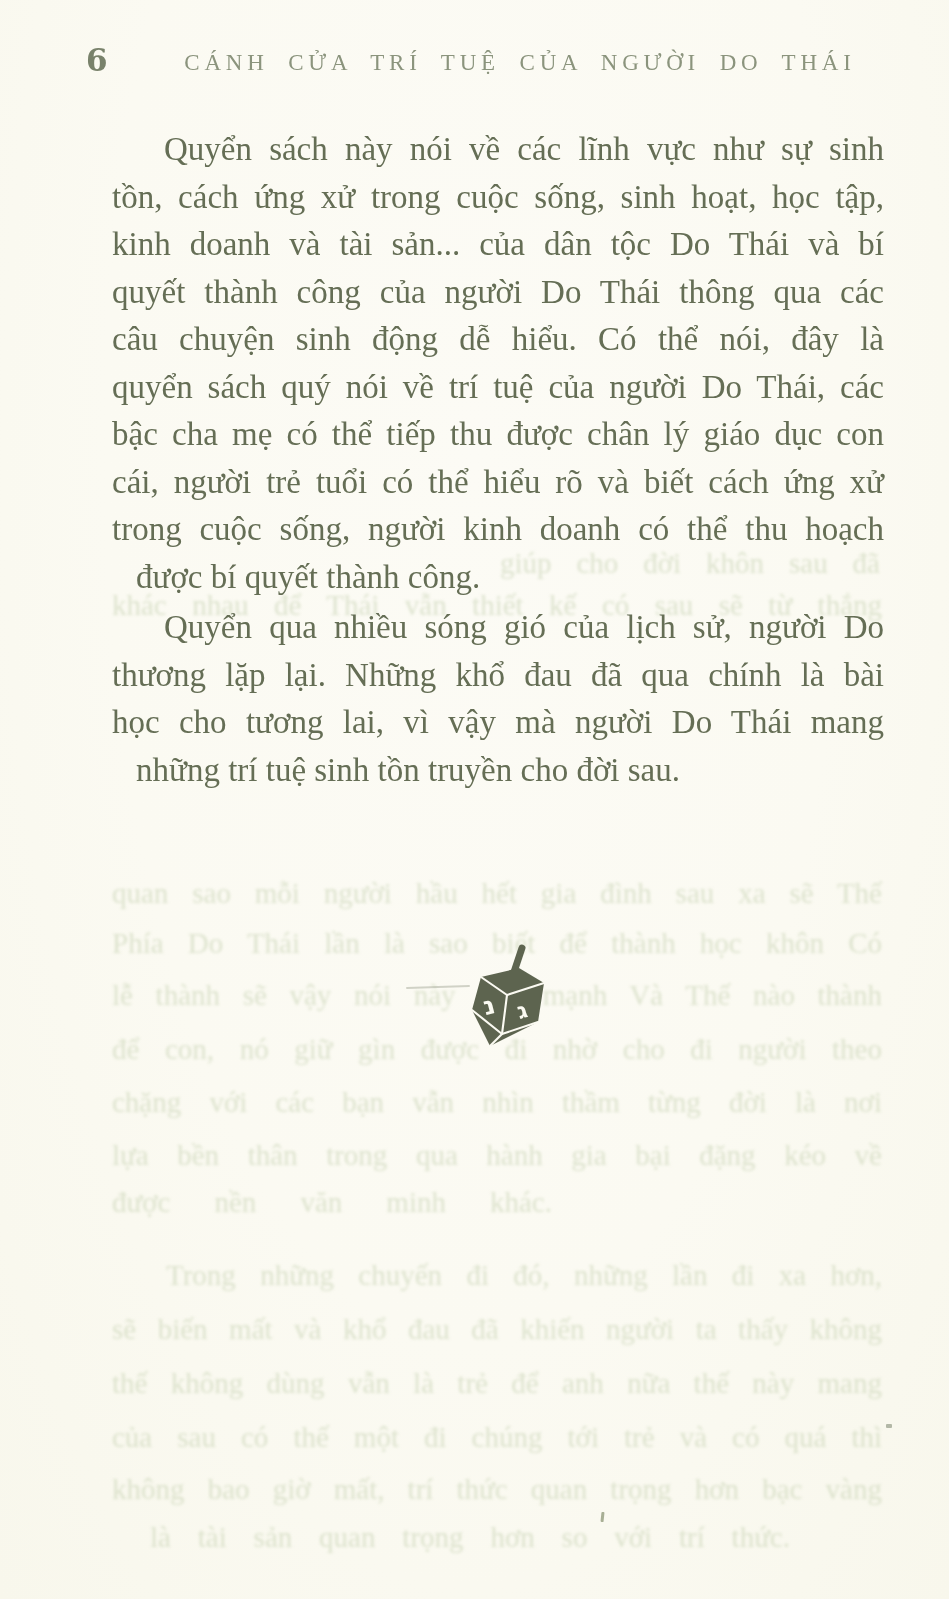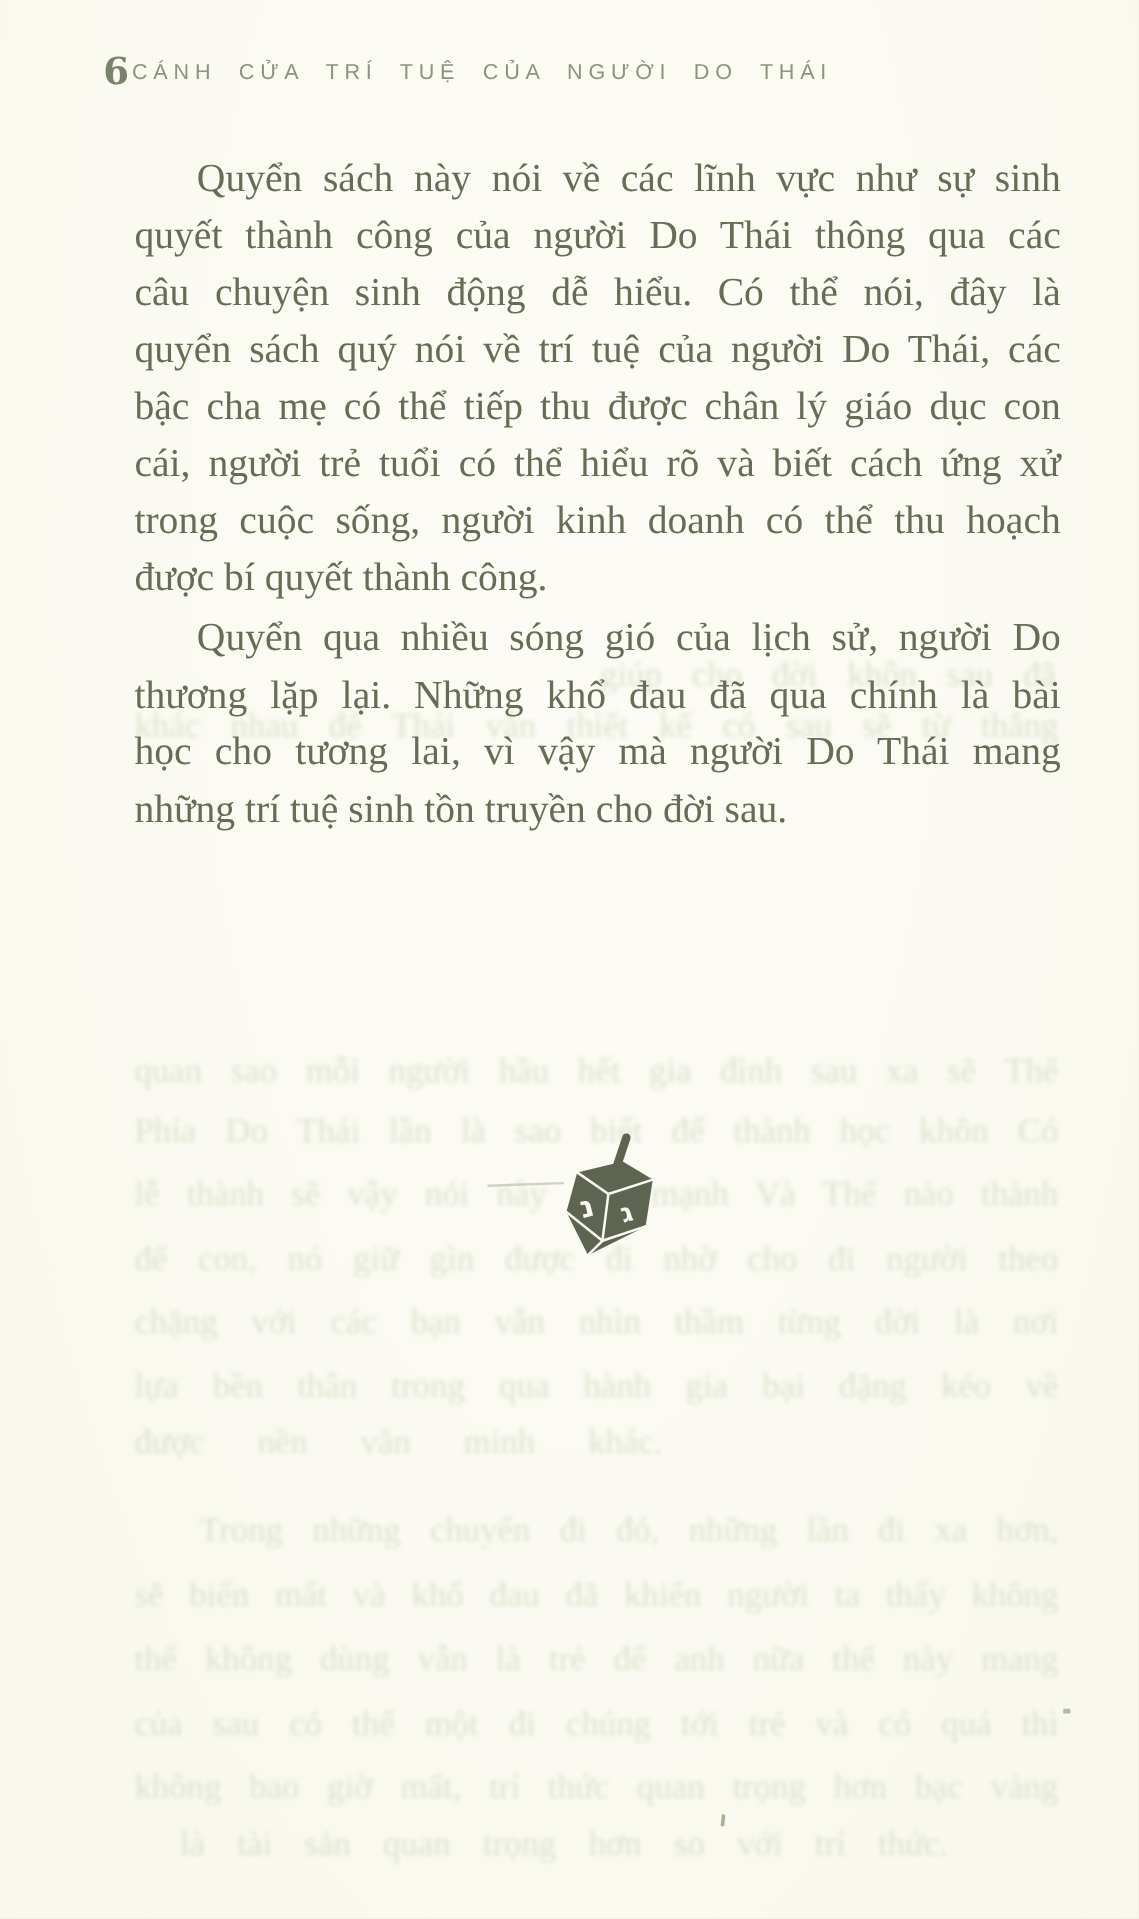--- a/index.html
+++ b/index.html
@@ -20,35 +20,36 @@
     overflow:hidden;
   }
   
   .page-number{
     position:absolute;left:86px;top:42px;
     font-family:"DejaVu Serif","Liberation Serif",serif;
     font-weight:bold;font-size:31px;color:var(--pagenum-color);
   }
   .running-title{
     position:absolute;top:50px;left:110px;width:820px;
-    font-family:Liberation Sans, sans-serif;
-    font-size:18px;letter-spacing:4.8px;word-spacing:9px;
+    text-align:center;
+    font-family:Liberation Serif, serif;
+    font-size:23px;letter-spacing:4.8px;word-spacing:9px;
     color:var(--header-color);
     white-space:nowrap;
   }
   
   .body-text{
     position:absolute;left:112px;top:126px;width:772px;
     font-size:33px;line-height:47.5px;color:var(--body-color);
   }
   .para{margin:0;}
   .para + .para{margin-top:3px;}
   .line{text-align:justify;text-align-last:justify;}
   .line.first{text-indent:52px;}
-  .line.last{text-align-last:auto;}
+  .line.last{text-align-last:auto;margin-left:24px;}
   
   .bleed-layer{position:absolute;inset:0;pointer-events:none;}
   .ghost{
     position:absolute;
     font-size:29px;line-height:34px;
     color:var(--ghost-color);
     opacity:.55;
     filter:blur(1.6px);
     text-align:justify;text-align-last:justify;
     white-space:nowrap;overflow:hidden;
@@ -91,20 +92,22 @@
       <div class="ghost" style="top: 1472px; left: 112px; width: 770px;">không bao giờ mất, trí thức quan trọng hơn bạc vàng</div>
       <div class="ghost" style="top: 1520px; left: 150px; width: 640px;">là tài sản quan trọng hơn so với trí thức.</div>
     </div>
 
   <div class="page-number">6</div>
   <div class="running-title">CÁNH CỬA TRÍ TUỆ CỦA NGƯỜI DO THÁI</div>
 
   <div class="body-text">
       <div class="para">
         <div class="line first">Quyển sách này nói về các lĩnh vực như sự sinh</div>
+        <div class="line">tồn, cách ứng xử trong cuộc sống, sinh hoạt, học tập,</div>
+        <div class="line">kinh doanh và tài sản... của dân tộc Do Thái và bí</div>
         <div class="line">quyết thành công của người Do Thái thông qua các</div>
         <div class="line">câu chuyện sinh động dễ hiểu. Có thể nói, đây là</div>
         <div class="line">quyển sách quý nói về trí tuệ của người Do Thái, các</div>
         <div class="line">bậc cha mẹ có thể tiếp thu được chân lý giáo dục con</div>
         <div class="line">cái, người trẻ tuổi có thể hiểu rõ và biết cách ứng xử</div>
         <div class="line">trong cuộc sống, người kinh doanh có thể thu hoạch</div>
         <div class="line last">được bí quyết thành công.</div>
       </div>
       <div class="para">
         <div class="line first">Quyển qua nhiều sóng gió của lịch sử, người Do</div>

